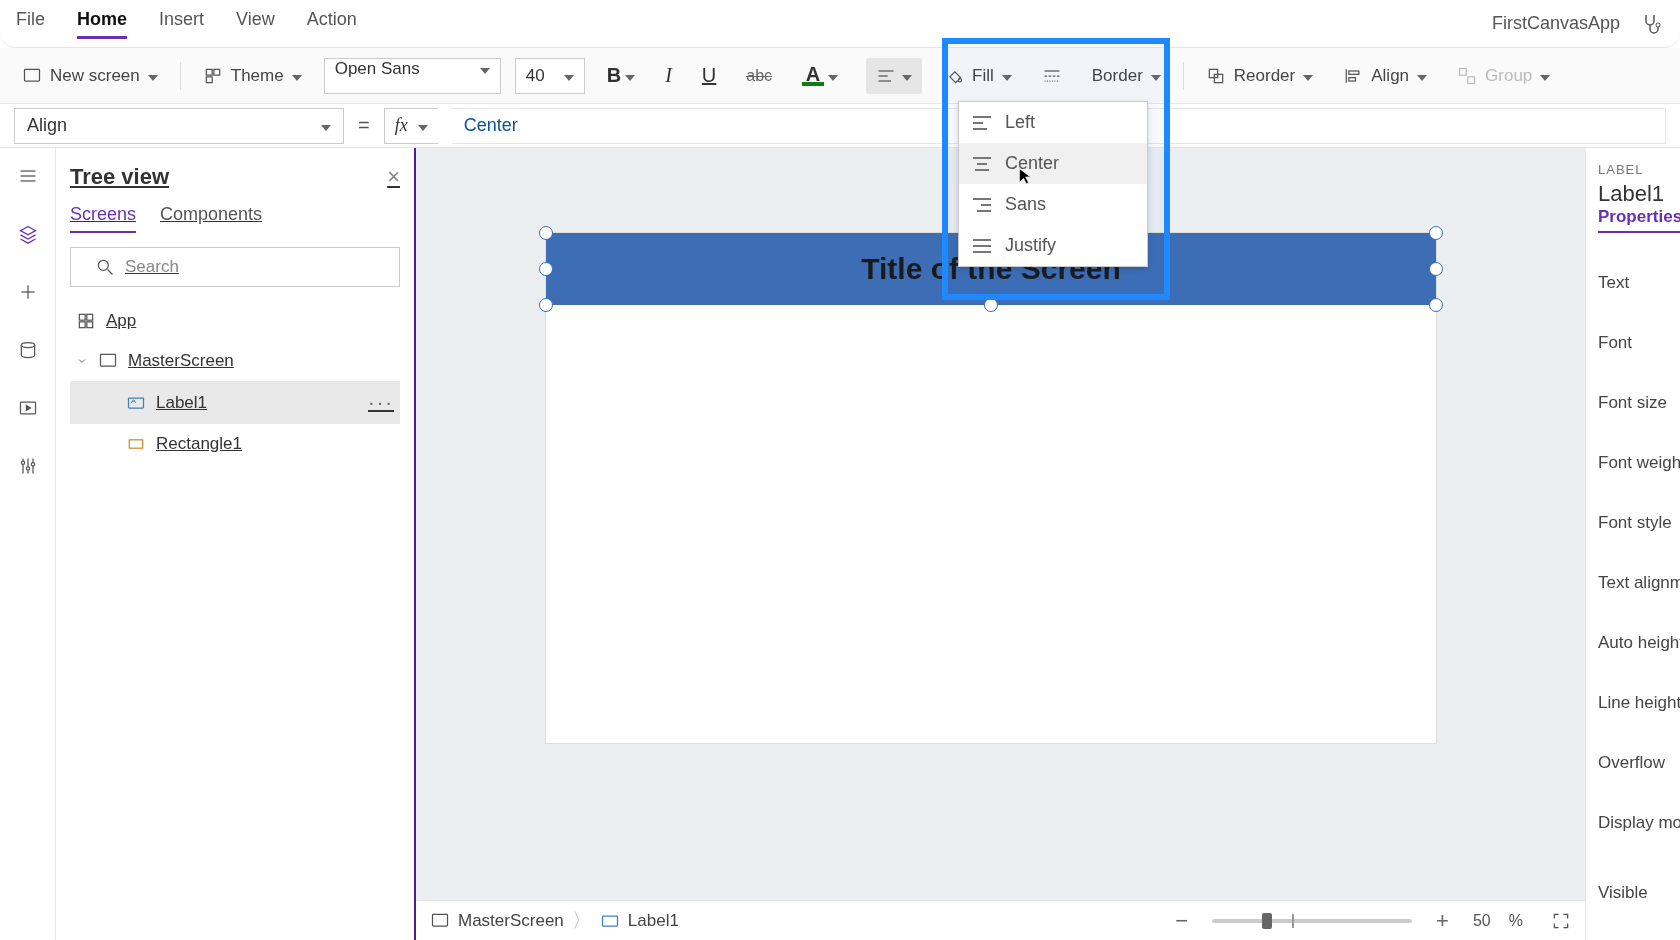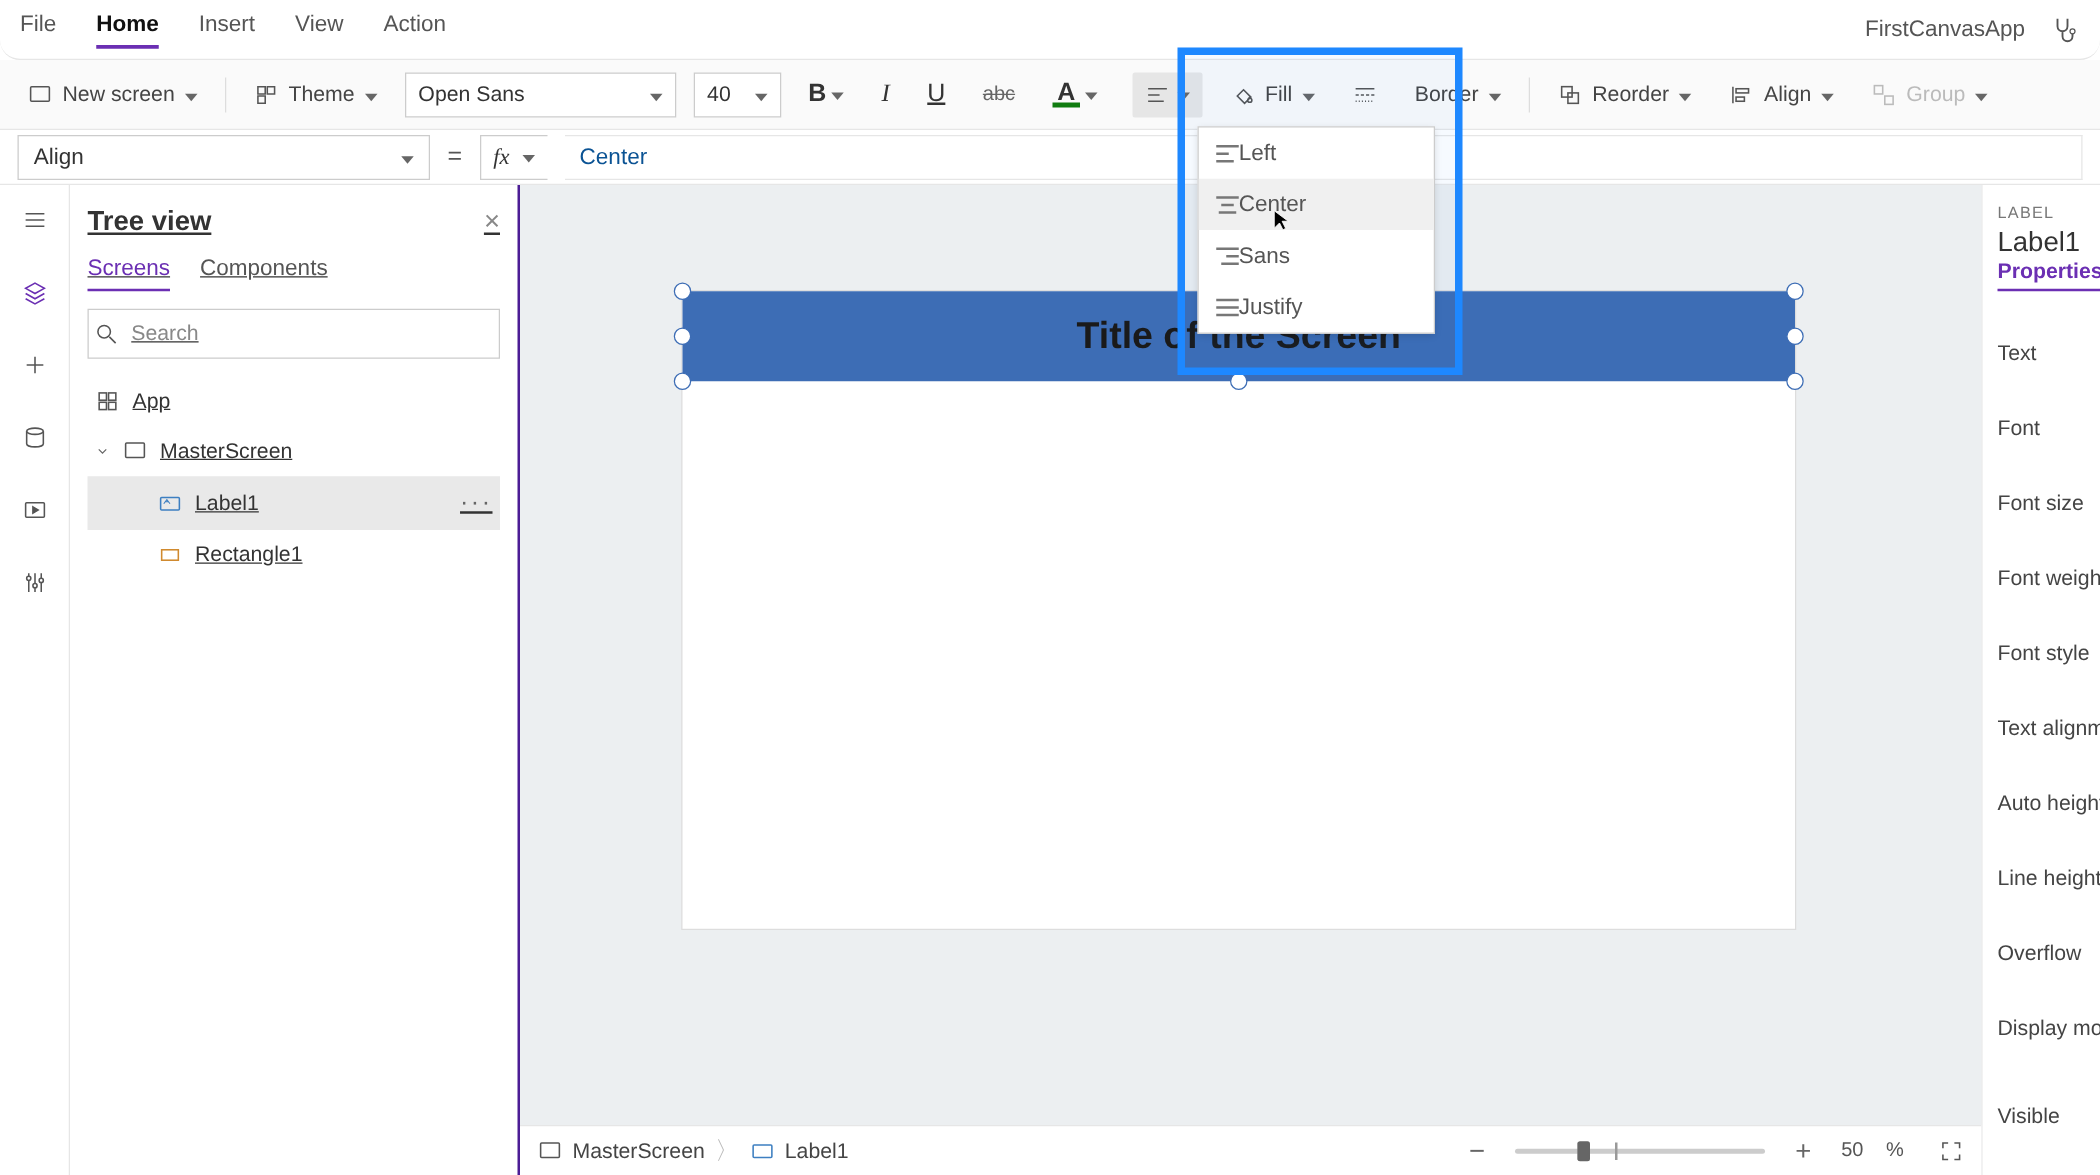--- a/index.html
+++ b/index.html
@@ -12,39 +12,39 @@
 .menu-item.active { color: #111; font-weight: 600; border-bottom: 3px solid #6b2fb3; }
 .menu-spacer { flex: 1; }
 .app-name { font-size: 18px; color: #555; margin-right: 20px; }
 .app-icon { width: 24px; height: 24px; }
 
 
 .ribbon { height: 56px; display: flex; align-items: center; gap: 14px; padding: 0 14px; border-bottom: 1px solid #e6e6e6; background: #fafafa; }
 .ribbon .rb-btn { display: flex; align-items: center; gap: 8px; padding: 6px 8px; color: #444; font-size: 17px; cursor: pointer; border-radius: 3px; }
 .ribbon svg { width: 18px; height: 18px; stroke: #555; fill: none; stroke-width: 1.5; }
 .ribbon select, .ribbon .font-select, .ribbon .size-select { height: 36px; border: 1px solid #ccc; background: #fff; padding: 0 10px; font-size: 17px; color: #333; }
-.font-select { width: 217px; display: flex; align-items: center; justify-content: space-between; }
+.font-select { width: 177px; display: flex; justify-content: space-between; }
 .size-select { width: 70px; display: flex; align-items: center; justify-content: space-between; }
 .rb-icon-btn { padding: 6px 8px; cursor: pointer; display: flex; align-items: center; gap: 4px; }
 .bold-b { font-weight: 800; font-size: 20px; }
 .italic-i { font-style: italic; font-family: Georgia,serif; font-size: 20px; }
 .under-u { text-decoration: underline; font-size: 20px; }
 .strike-s { text-decoration: line-through; font-size: 16px; color:#666; }
 .font-color { display:flex; flex-direction: column; align-items: center; }
 .font-color .A { font-size: 20px; font-weight: 600; line-height: 16px; }
 .font-color .bar { width: 22px; height: 4px; background: #107c10; }
 .align-trigger { background: #e6e6e6; padding: 8px 10px; display:flex; align-items:center; gap:6px; border-radius:2px; }
 .ribbon .disabled { color: #bbb; }
 
 
 .highlight-box { position:absolute; border: 6px solid #1e88ff; background: rgba(30,136,255,0.04); pointer-events:none; z-index: 50; }
 
 
 .align-dd { position:absolute; background:#fff; border:1px solid #ccc; box-shadow: 0 2px 6px rgba(0,0,0,.15); width: 190px; z-index:60; }
-.align-dd .dd-item { display:flex; align-items:center; gap:0; padding:10px 14px; font-size:18px; color:#555; cursor:pointer; }
+.align-dd .dd-item { display:flex; align-items:center; gap:14px; padding:10px 14px; font-size:18px; color:#555; cursor:pointer; }
 .align-dd .dd-item.hover { background:#f0f0f0; }
 .align-lines { width:18px; height:14px; position:relative; }
 .align-lines span { position:absolute; height:2px; background:#777; left:0; }
 
 
 .formula-bar { height: 44px; display:flex; align-items:center; padding: 0 14px; gap: 14px; border-bottom:1px solid #e6e6e6; }
 .prop-select { width: 330px; height: 36px; border:1px solid #ccc; background:#fff; display:flex; align-items:center; justify-content:space-between; padding:0 12px; font-size:18px; }
 .eq { font-size: 20px; color:#555; }
 .fx-box { display:flex; align-items:center; gap:10px; border:1px solid #ccc; height:36px; padding:0 10px; border-right:none; border-top-right-radius:0; border-bottom-right-radius:0; }
 .fx-label { font-style: italic; font-family: Georgia, serif; font-size: 18px; }
@@ -56,21 +56,21 @@
 .left-rail .rail-btn { width:28px; height:28px; display:flex; align-items:center; justify-content:center; cursor:pointer; color:#555; }
 .left-rail .rail-btn.active svg { stroke:#6b2fb3; }
 
 .tree-panel { width: 360px; border-right:2px solid #4c1d95; display:flex; flex-direction:column; padding: 16px 14px 0 14px; text-decoration: underline; }
 .tree-head { display:flex; align-items:center; justify-content:space-between; }
 .tree-title { font-size:22px; font-weight:600; }
 .close-x { font-size:22px; color:#888; cursor:pointer; }
 .tree-tabs { display:flex; gap:24px; margin-top:14px; }
 .tree-tab { font-size:18px; color:#555; padding-bottom:6px; cursor:pointer; }
 .tree-tab.active { color:#6b2fb3; border-bottom:2px solid #6b2fb3; }
-.tree-search { margin-top:14px; height:40px; border:1px solid #ccc; display:flex; align-items:center; gap:10px; padding:0 4px; font-size:17px; color:#888; }
+.tree-search { margin-top:14px; height:40px; border:1px solid #ccc; display:flex; align-items:center; gap:10px; padding:0 24px; font-size:17px; color:#888; }
 .tree-list { margin-top:14px; display:flex; flex-direction:column; }
 .tree-item { display:flex; align-items:center; gap:10px; padding:10px 6px; font-size:17px; color:#333; cursor:pointer; }
 .tree-item .indent2 { width:40px; }
 .tree-item.selected { background:#e9e9e9; }
 .tree-item .dots { margin-left:auto; font-size:20px; color:#666; letter-spacing:2px; }
 .tree-chevron { width:12px; height:12px; }
 
 
 .canvas-area { flex:1; position:relative; background:#eceff1; }
 .canvas-stage { position:absolute; left:130px; top:85px; width:890px; height:510px; background:#fff; box-shadow:0 0 0 1px #ddd; }

